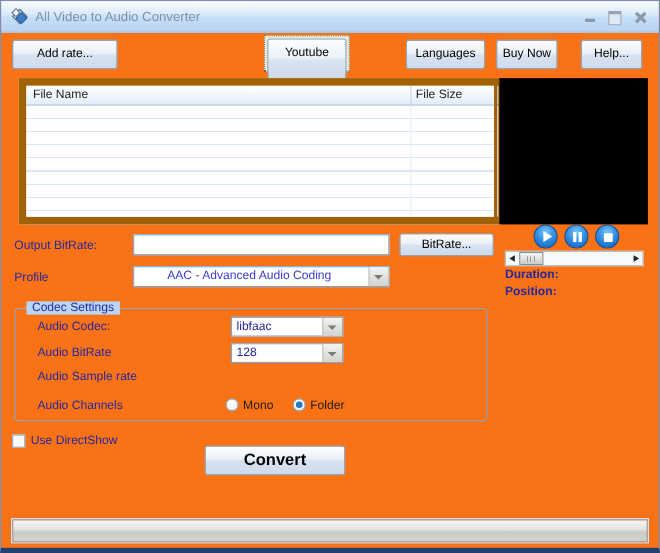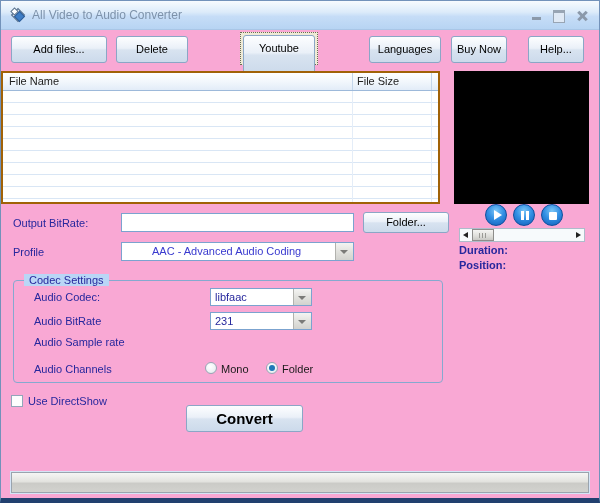--- a/index.html
+++ b/index.html
@@ -1,19 +1,19 @@
 <!DOCTYPE html>
 <html><head>
 <meta charset="utf-8">
 <style>
   html,body{margin:0;padding:0;}
   body{width:600px;height:503px;font-family:"Liberation Sans",sans-serif;}
   .win{
     position:relative;width:598px;height:497px;
-    background:#f9a8d4;
+    background:#f97316;
     border:1px solid #7292ba;
     border-bottom:5px solid #21406f;
     overflow:hidden;
   }
   
   .titlebar{
     position:absolute;left:0;top:0;width:100%;height:28px;
     background:linear-gradient(180deg,#f7fbfe 0%,#dcebfa 40%,#c6ddf7 55%,#b7d4f3 100%);
     border-bottom:1px solid #a9c6e6;
   }
@@ -40,22 +40,22 @@
     font-size:11px;color:#000;text-align:center;line-height:25px;
     box-sizing:border-box;cursor:default;
   }
   .focus-ring{
     position:absolute;left:239px;top:31px;width:78px;height:33px;
     background:#efead6;border:1px dotted #6b6b52;box-sizing:border-box;
   }
   .focus-ring .btn{left:2px;top:2px;width:72px;height:39px;}
   
   .filelist{
-    position:absolute;left:0;top:70px;width:439px;height:133px;
-    background:#fff;border:2px solid #a16207;box-sizing:border-box;
+    position:absolute;left:16px;top:70px;width:439px;height:133px;
+    background:#fff;border:7px solid #a16207;box-sizing:border-box;
   }
   .fl-header{
     position:relative;height:17px;
     background:linear-gradient(180deg,#ffffff 0%,#f2f7fc 50%,#e2ecf8 100%);
     border-bottom:1px solid #9db9da;font-size:11px;color:#222;
   }
   .fl-header .col1{position:absolute;left:6px;top:2px;}
   .fl-header .col2{position:absolute;left:354px;top:2px;}
   .fl-header .vline{position:absolute;top:0;width:1px;height:17px;background:#c4d6ea;}
   .fl-body{
@@ -135,21 +135,21 @@
   .radio.checked:after{content:"";position:absolute;left:2px;top:2px;width:6px;height:6px;border-radius:50%;background:#1f78b8;}
   .radio-mono{left:191px;}
   .radio-stereo{left:252px;}
   .radio-lbl{position:absolute;top:82px;font-size:11px;color:#1a1a1a;}
   .lbl-mono{left:207px;}
   .lbl-stereo{left:268px;}
   
   .checkbox{position:absolute;left:10px;top:394px;width:12px;height:12px;
     background:#fdfdfd;border:1px solid #92a6ba;box-sizing:border-box;cursor:default;}
   .lbl-dshow{position:absolute;left:27px;top:394px;}
-  .convert-btn{left:185px;top:404px;width:117px;height:27px;font-size:15px;font-weight:bold;line-height:25px;}
+  .convert-btn{left:185px;top:404px;width:128px;height:27px;font-size:15px;font-weight:bold;line-height:25px;}
   .progress{
     position:absolute;left:10px;top:471px;width:578px;height:21px;
     background:linear-gradient(180deg,#f6f6f4 0%,#e3e3df 45%,#cbcbc7 55%,#d2d2ce 100%);
     border:1px solid #9aa4ae;outline:1px solid #d5e4f6;box-sizing:border-box;
   }
 </style>
 </head>
 <body>
 
 <div class="win">
@@ -165,22 +165,21 @@
         <i class="min-glyph"></i>
       </span>
     <span class="winbtn btn-max">
         <i class="max-glyph"></i>
       </span>
     <span class="winbtn btn-close">
         <i class="x-glyph"></i>
       </span>
   </div>
 
-  <div class="btn" style="left:10px;top:35px;width:96px;">Add files...</div>
-  <div class="btn" style="left:115px;top:35px;width:72px;">Delete</div>
+  <div class="btn" style="left:10px;top:35px;width:96px;">Add rate...</div>
   <div class="focus-ring">
     <div class="btn">Youtube</div>
   </div>
   <div class="btn" style="left:368px;top:35px;width:72px;">Languages</div>
   <div class="btn" style="left:450px;top:35px;width:56px;">Buy Now</div>
   <div class="btn" style="left:527px;top:35px;width:56px;">Help...</div>
 
   <div class="filelist">
     <div class="fl-header">
       <span class="col1">File Name</span>
@@ -214,21 +213,21 @@
     <span class="sl-arrow right">
         <i class="tri-right"></i>
       </span>
   </div>
 
   <span class="navy lbl-duration">Duration:</span>
   <span class="navy lbl-position">Position:</span>
 
   <span class="navy lbl-output">Output BitRate:</span>
   <input class="txt output-input" value="" style="">
-  <div class="btn browse-btn" style="height:21px;line-height:19px;">Folder...</div>
+  <div class="btn browse-btn" style="height:21px;line-height:19px;">BitRate...</div>
 
   <span class="navy lbl-profile">Profile</span>
   <div class="combo profile-combo">
     <span class="val">AAC - Advanced Audio Coding</span>
     <span class="drop">
         <i></i>
       </span>
   </div>
 
   <div class="groupbox">
@@ -237,21 +236,21 @@
     <span class="navy gb-lbl row-codec">Audio Codec:</span>
     <div class="combo gb-combo combo-codec">
       <span class="val">libfaac</span>
       <span class="drop">
           <i></i>
         </span>
     </div>
 
     <span class="navy gb-lbl row-bitrate">Audio BitRate</span>
     <div class="combo gb-combo combo-bitrate">
-      <span class="val">231</span>
+      <span class="val">128</span>
       <span class="drop">
           <i></i>
         </span>
     </div>
 
     <span class="navy gb-lbl row-sample">Audio Sample rate</span>
 
     <span class="navy gb-lbl row-channels">Audio Channels</span>
     <span class="radio radio-mono"></span>
     <span class="radio-lbl lbl-mono">Mono</span>

